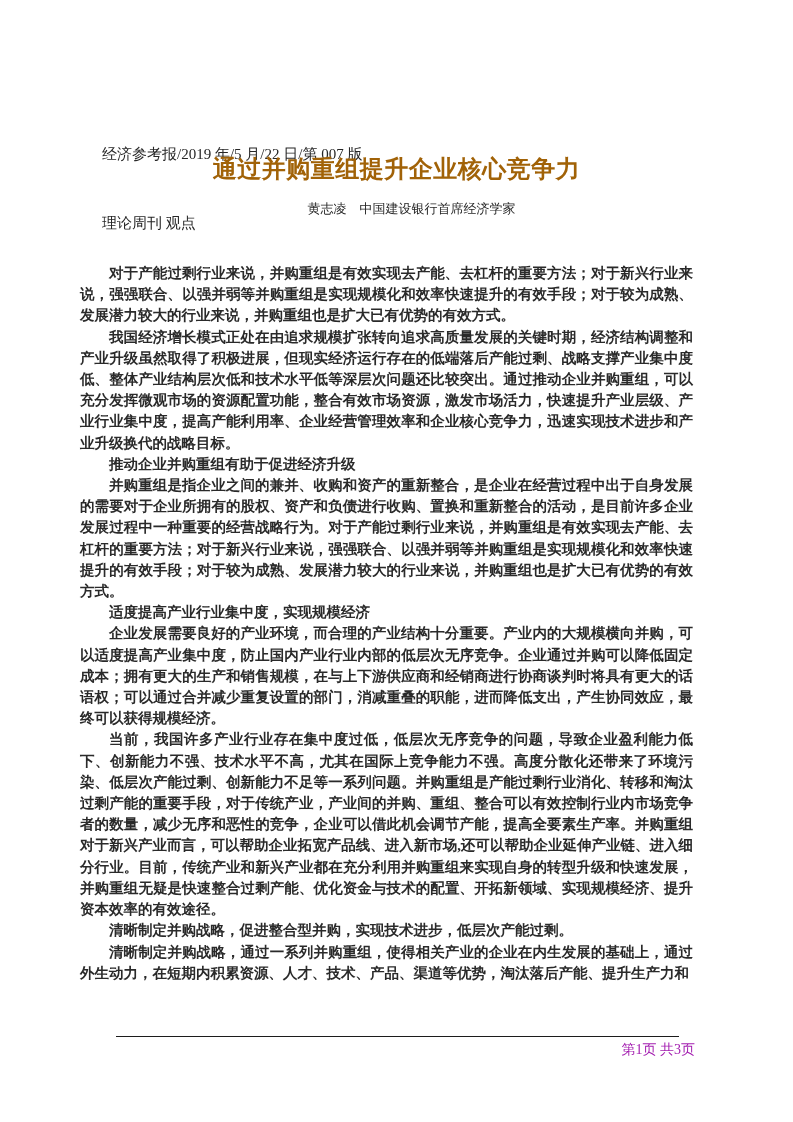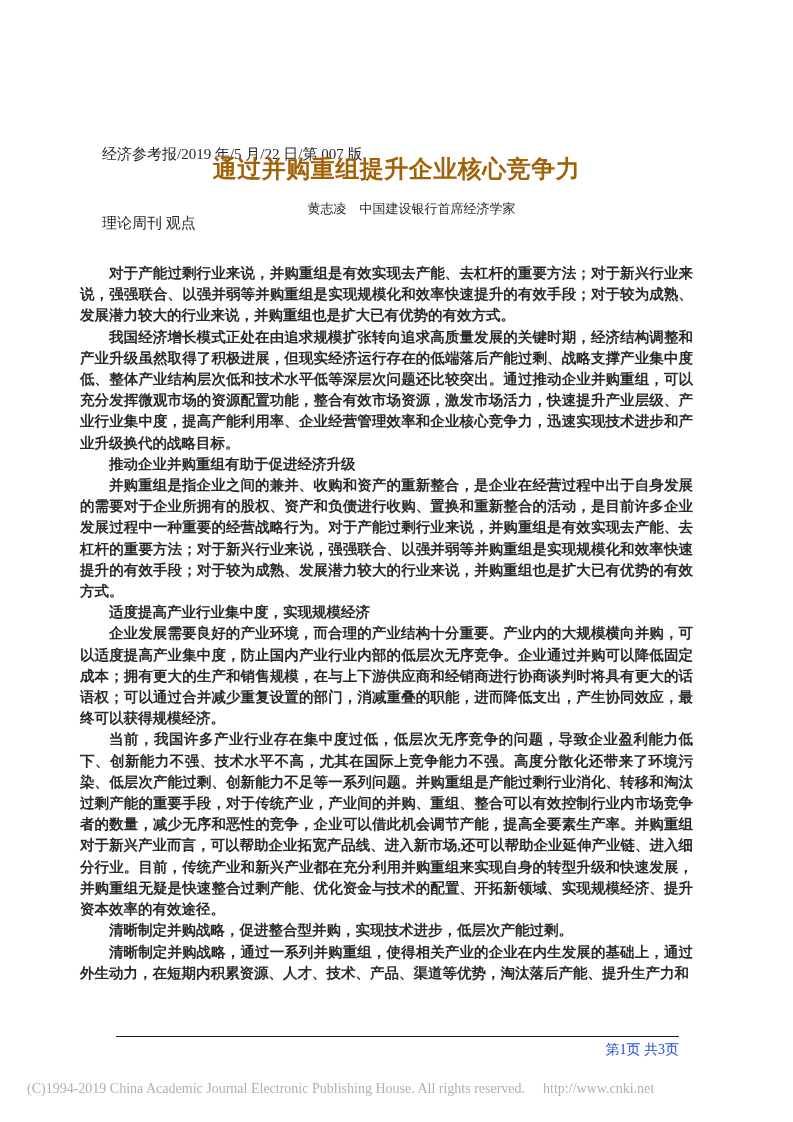--- a/index.html
+++ b/index.html
@@ -62,26 +62,26 @@
   .footer-rule {
     position: absolute;
     left: 116px;
     top: 1036px;
     width: 563px;
     height: 0;
     border-top: 1.5px solid #1c1c1c;
   }
   .page-indicator {
     position: absolute;
-    left: 116px;
+    left: 132px;
     top: 1041px;
     width: 563px;
     text-align: right;
     font-size: 14px;
-    color: #1d4ed8;
+    color: #a21caf;
   }
   .copyright {
     position: absolute;
     left: 27px;
     top: 1081px;
     font-size: 14px;
     color: #b0b0b0;
     white-space: nowrap;
     font-family: "Liberation Serif", serif;
   }
@@ -111,17 +111,14 @@
       <p>企业发展需要良好的产业环境，而合理的产业结构十分重要。产业内的大规模横向并购，可以适度提高产业集中度，防止国内产业行业内部的低层次无序竞争。企业通过并购可以降低固定成本；拥有更大的生产和销售规模，在与上下游供应商和经销商进行协商谈判时将具有更大的话语权；可以通过合并减少重复设置的部门，消减重叠的职能，进而降低支出，产生协同效应，最终可以获得规模经济。</p>
       <p>当前，我国许多产业行业存在集中度过低，低层次无序竞争的问题，导致企业盈利能力低下、创新能力不强、技术水平不高，尤其在国际上竞争能力不强。高度分散化还带来了环境污染、低层次产能过剩、创新能力不足等一系列问题。并购重组是产能过剩行业消化、转移和淘汰过剩产能的重要手段，对于传统产业，产业间的并购、重组、整合可以有效控制行业内市场竞争者的数量，减少无序和恶性的竞争，企业可以借此机会调节产能，提高全要素生产率。并购重组对于新兴产业而言，可以帮助企业拓宽产品线、进入新市场,还可以帮助企业延伸产业链、进入细分行业。目前，传统产业和新兴产业都在充分利用并购重组来实现自身的转型升级和快速发展，并购重组无疑是快速整合过剩产能、优化资金与技术的配置、开拓新领域、实现规模经济、提升资本效率的有效途径。</p>
       <p>清晰制定并购战略，促进整合型并购，实现技术进步，低层次产能过剩。</p>
       <p>清晰制定并购战略，通过一系列并购重组，使得相关产业的企业在内生发展的基础上，通过外生动力，在短期内积累资源、人才、技术、产品、渠道等优势，淘汰落后产能、提升生产力和</p>
     </div>
 
   <div class="footer-rule"></div>
 
   <div class="page-indicator">第1页 共3页</div>
 
-  <div class="copyright">
-    <span>(C)1994-2019 China Academic Journal Electronic Publishing House. All rights reserved.</span><span class="cnki-url">http://www.cnki.net</span>
-  </div>
 
 </div>
 
 </body></html>

